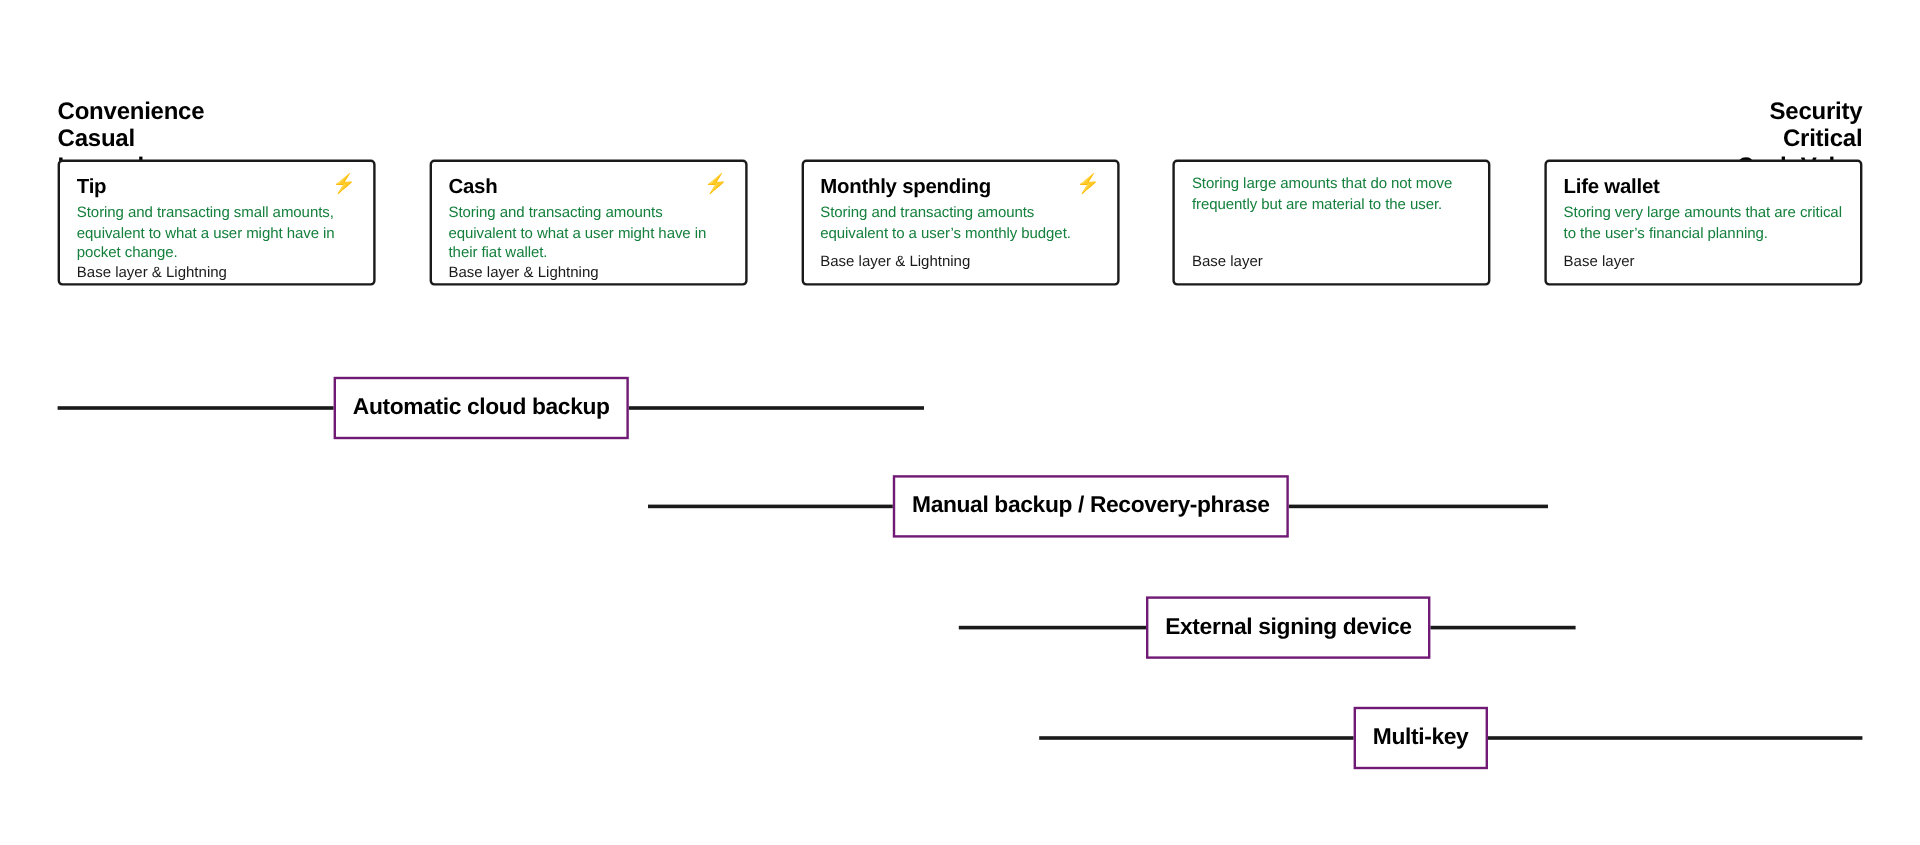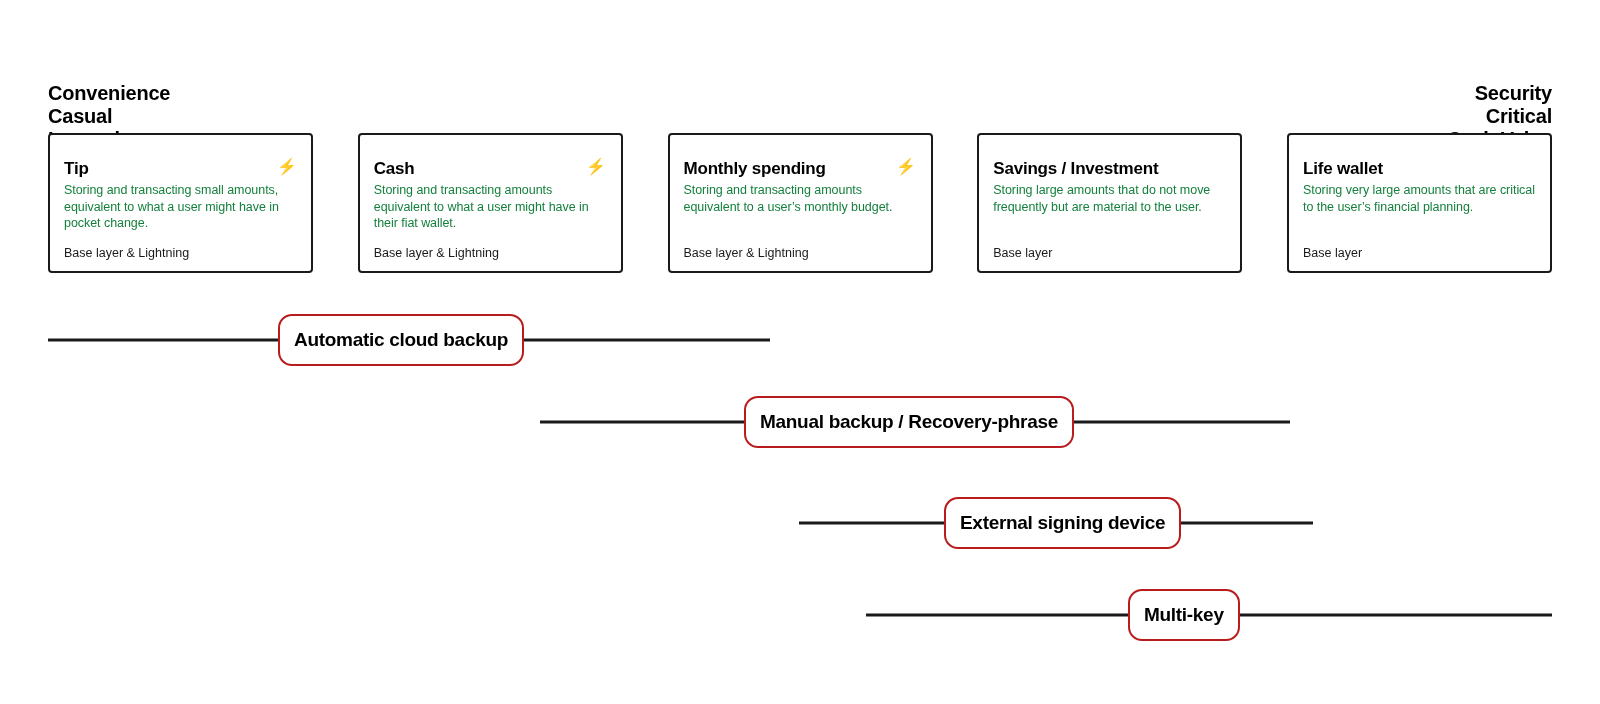--- a/index.html
+++ b/index.html
@@ -40,25 +40,25 @@
     top: 133px;
     left: 48px;
     width: 1504px;
     height: 140px;
     display: flex;
     justify-content: space-between;
   }
 
   .card {
     width: 265px;
-    height: 140px;
+    height: 105px;
     border: 2px solid #1a1a1a;
     border-radius: 4px;
     background: #ffffff;
-    padding: 23px 14px 8px 14px;
+    padding: 10px 14px 8px 14px;
     display: flex;
     flex-direction: column;
   }
 
   .card-head {
     display: flex;
     align-items: flex-start;
     justify-content: space-between;
     gap: 6px;
     margin-bottom: 3px;
@@ -106,22 +106,22 @@
     top: 50%;
     height: 3px;
     background: #1a1a1a;
     transform: translateY(-50%);
   }
 
   .spec-box {
     position: absolute;
     top: 50%;
     transform: translateY(-50%);
-    border: 2px solid #b91c1c;
-    border-radius: 14px;
+    border: 2px solid #701a75;
+    border-radius: 0;
     background: #ffffff;
     height: 52px;
     display: flex;
     align-items: center;
     justify-content: center;
     padding: 0 14px;
     white-space: nowrap;
   }
 
   .spec-label {
@@ -171,24 +171,20 @@
     <div class="card">
       <div class="card-head">
         <div class="card-title">Monthly spending</div>
         <div class="bolt-icon">⚡</div>
       </div>
       <div class="card-desc">Storing and transacting amounts equivalent to a user’s monthly budget.</div>
       <div class="card-foot">Base layer &amp; Lightning</div>
     </div>
 
     <div class="card">
-      <div class="card-head">
-        <div class="card-title">Savings / Investment</div>
-        <div class="bolt-icon hidden"></div>
-      </div>
       <div class="card-desc">Storing large amounts that do not move frequently but are material to the user.</div>
       <div class="card-foot">Base layer</div>
     </div>
 
     <div class="card">
       <div class="card-head">
         <div class="card-title">Life wallet</div>
         <div class="bolt-icon hidden"></div>
       </div>
       <div class="card-desc">Storing very large amounts that are critical to the user’s financial planning.</div>
@@ -206,21 +202,21 @@
 
   <div class="spec-row" style="left:540px; top:396px; width:750px;">
     <div class="spec-line" style="left:0; width:750px;"></div>
     <div class="spec-box" style="left:204px;">
       <span class="spec-label">Manual backup / Recovery-phrase</span>
     </div>
   </div>
 
   <div class="spec-row" style="left:799px; top:497px; width:514px;">
     <div class="spec-line" style="left:0; width:514px;"></div>
-    <div class="spec-box" style="left:145px;">
+    <div class="spec-box" style="left:156px;">
       <span class="spec-label">External signing device</span>
     </div>
   </div>
 
   <div class="spec-row" style="left:866px; top:589px; width:686px;">
     <div class="spec-line" style="left:0; width:686px;"></div>
     <div class="spec-box" style="left:262px;">
       <span class="spec-label">Multi-key</span>
     </div>
   </div>

